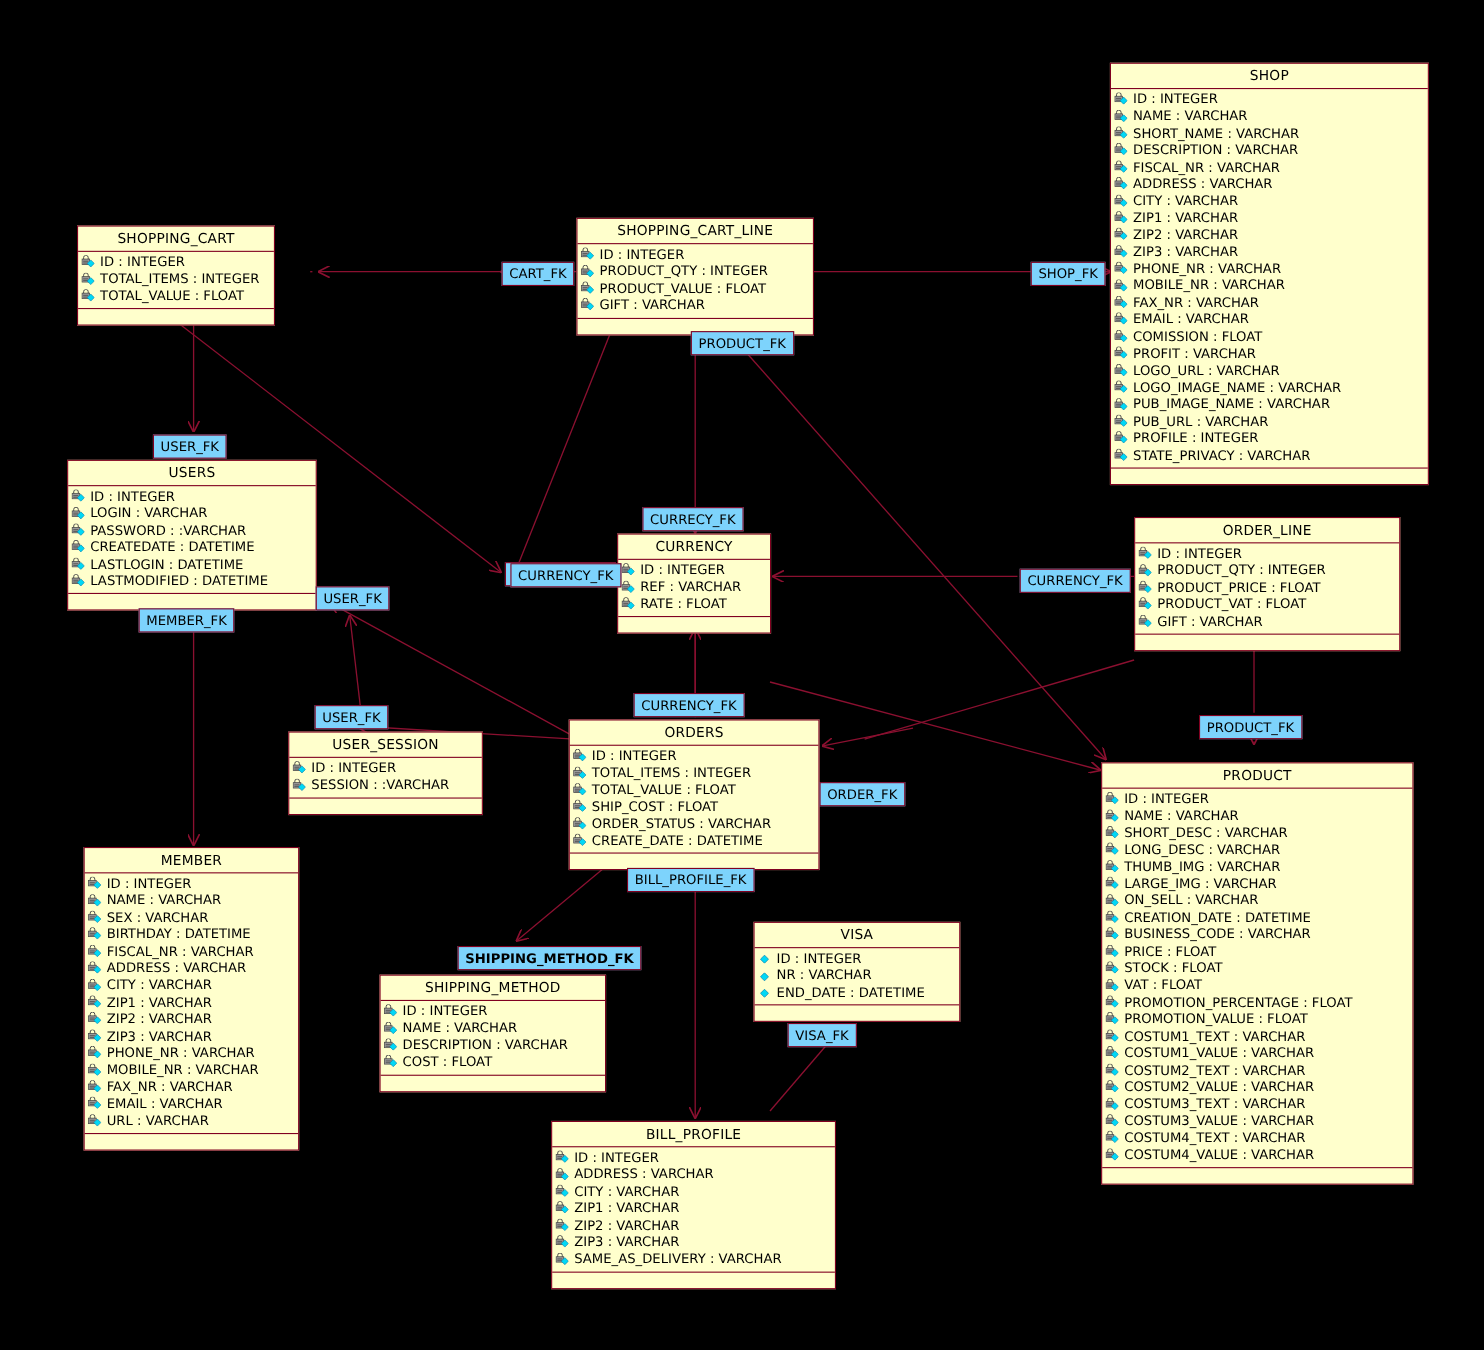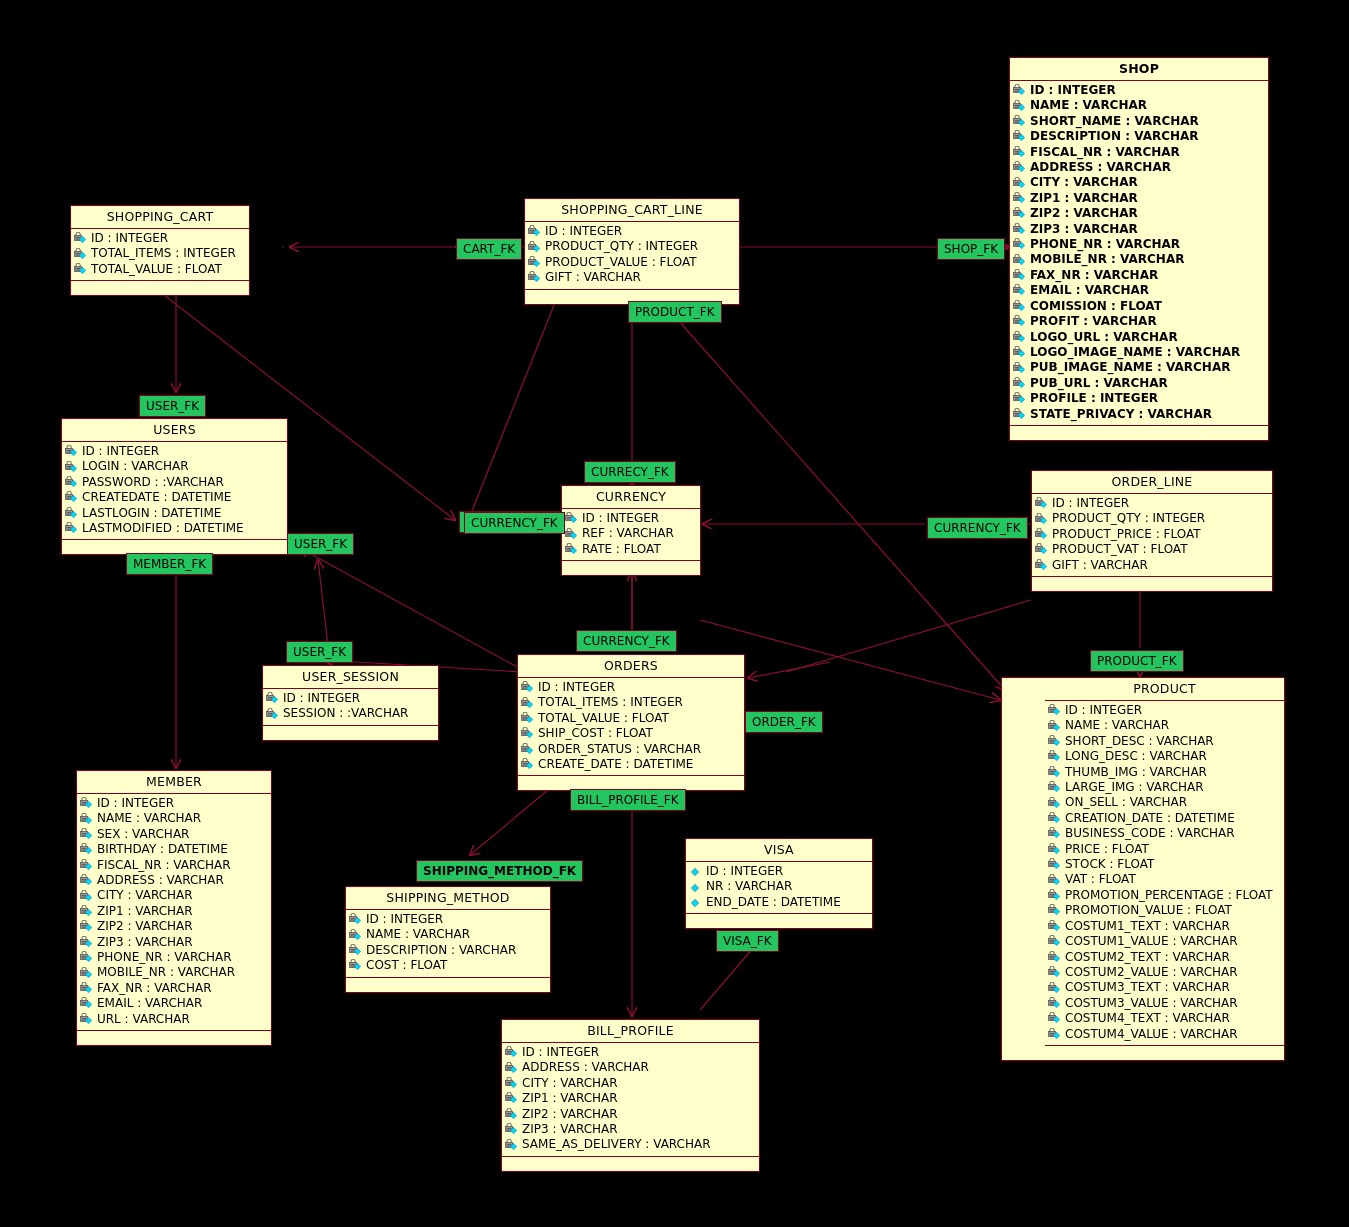--- a/index.html
+++ b/index.html
@@ -56,21 +56,21 @@
   }
   .ic .dia{
     position:absolute;left:5px;top:4px;
     width:7px;height:7px;
   }
   .ic.pub .dia{left:2px;top:3px;width:8px;height:8px;}
 
   
   .fklabel{
     position:absolute;
-    background:#22c55e;
+    background:#7dd3fc;
     border:1px solid #800020;
     color:#000;
     font-size:12px;
     line-height:14px;
     padding:3px 6px;
     white-space:nowrap;
     box-sizing:border-box;
     z-index:8;
   }
 </style>
@@ -130,21 +130,21 @@
 
       <path d="M 700 1010 L 760 940" marker-end="url(#ah)"></path>
 
       <path d="M 632 570 L 632 650"></path>
 
       <path d="M 556 300 L 470 516"></path>
     </g>
   </svg>
 
   <div id="entities">
-      <div class="table" style="left: 1009px; top: 57px; width: 260px; font-weight: bold;">
+      <div class="table" style="left: 1009px; top: 57px; width: 290px;">
         <div class="title">SHOP</div>
         <div class="attrs">
           <div class="attr">
             <span class="ic priv">
               <svg class="lock" viewBox="0 0 9 9" xmlns="http://www.w3.org/2000/svg">
                 <rect x="0.5" y="3.5" width="7" height="5" fill="#9a9a9a" stroke="#4a4a4a" stroke-width="0.7"></rect>
                 <path d="M2 3.6 V2.2 a2.1 2.1 0 0 1 4.2 0 V3.6" fill="none" stroke="#4a4a4a" stroke-width="0.9"></path>
                 <rect x="1.6" y="5" width="4.6" height="1" fill="#5e5e5e"></rect>
                 <rect x="1.6" y="6.6" width="4.6" height="1" fill="#5e5e5e"></rect>
               </svg>
@@ -892,21 +892,21 @@
               </svg>
               <svg class="dia" viewBox="0 0 8 8" xmlns="http://www.w3.org/2000/svg">
                 <polygon points="4,0.3 7.7,4 4,7.7 0.3,4" fill="#00D8F5" stroke="#0077aa" stroke-width="0.6"></polygon>
               </svg>
             </span>
             <span class="txt">CREATE_DATE : DATETIME</span>
           </div>
         </div>
         <div class="ops"></div>
       </div>
-      <div class="table" style="left: 1001px; top: 677px; width: 284px; padding-left: 43px;">
+      <div class="table" style="left: 1001px; top: 693px; width: 284px;">
         <div class="title">PRODUCT</div>
         <div class="attrs">
           <div class="attr">
             <span class="ic priv">
               <svg class="lock" viewBox="0 0 9 9" xmlns="http://www.w3.org/2000/svg">
                 <rect x="0.5" y="3.5" width="7" height="5" fill="#9a9a9a" stroke="#4a4a4a" stroke-width="0.7"></rect>
                 <path d="M2 3.6 V2.2 a2.1 2.1 0 0 1 4.2 0 V3.6" fill="none" stroke="#4a4a4a" stroke-width="0.9"></path>
                 <rect x="1.6" y="5" width="4.6" height="1" fill="#5e5e5e"></rect>
                 <rect x="1.6" y="6.6" width="4.6" height="1" fill="#5e5e5e"></rect>
               </svg>

